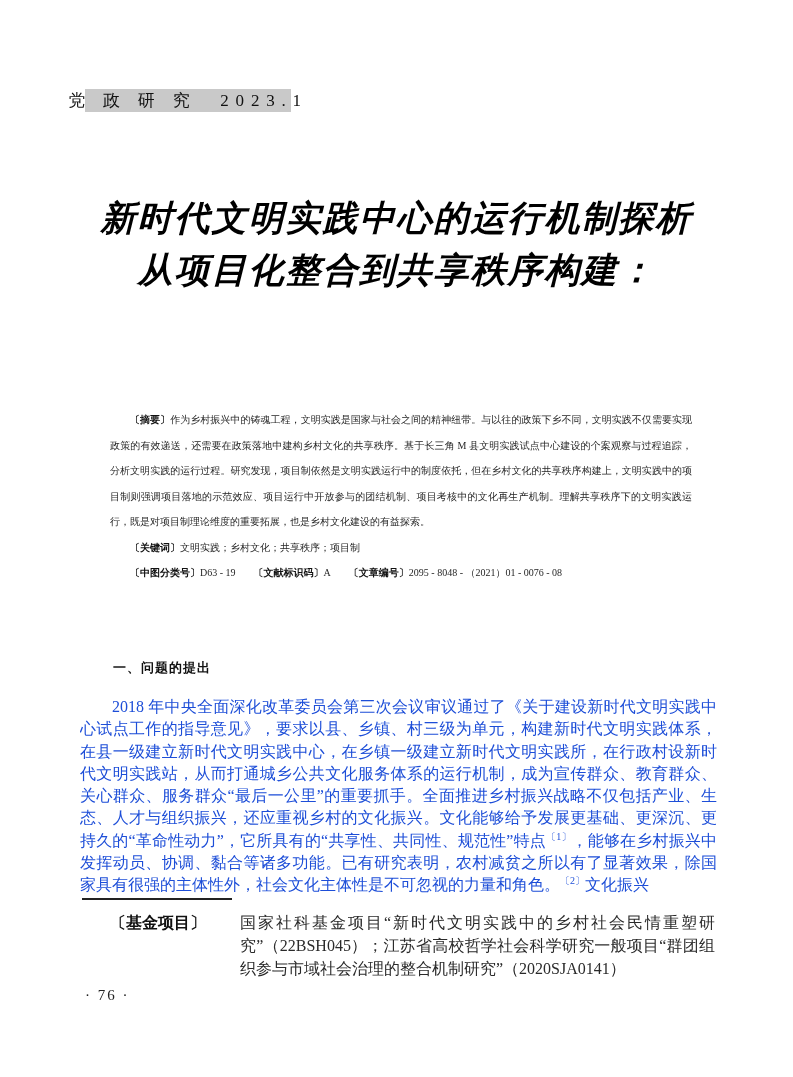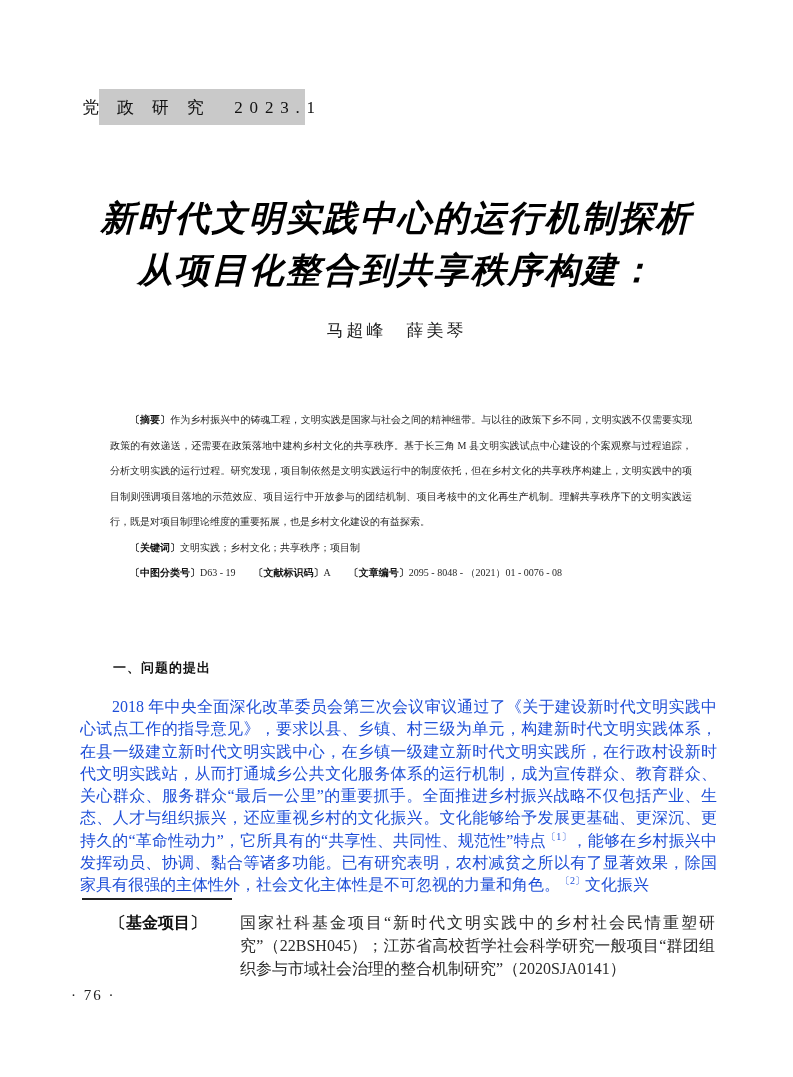--- a/index.html
+++ b/index.html
@@ -10,28 +10,27 @@
     margin: 0 auto;
     background: #ffffff;
     font-family: "Liberation Serif", "DejaVu Serif", serif;
     color: #1c1c1c;
     overflow: hidden;
   }
   
   .journal-box {
     position: absolute;
     left: 85px; top: 89px;
-    width: 206px; height: 36px;
+    width: 206px; height: 23px;
     background: #c9c9c9;
     display: flex; align-items: center; justify-content: center;
     font-size: 17px;
     letter-spacing: 0.4em;
     color: #111;
     white-space: nowrap;
-    margin-left: 14px;
   }
   
   .title {
     position: absolute;
     left: 0; right: 0; top: 193px;
     text-align: center;
     font-size: 35px;
     line-height: 52px;
     font-weight: bold;
     font-style: italic;
@@ -110,41 +109,40 @@
   .footnote-item { display: flex; padding-left: 28px; }
   .fn-label {
     font-family: "Liberation Sans", "DejaVu Sans", sans-serif;
     font-weight: bold;
     white-space: nowrap;
     color: #111;
   }
   .fn-text { flex: 1; text-align: justify; padding-left: 2px; margin-left: 32px; }
   .page-number {
     position: absolute;
-    left: 71px; top: 987px;
+    left: 85px; top: 987px;
     font-size: 15px;
     color: #222;
     letter-spacing: 2px;
   }
 </style>
 </head>
 <body>
 
 <div class="page">
 
   <div class="journal-box">
     <span>党 政 研 究　2023.1</span>
   </div>
 
   <div class="title">
     <div>新时代文明实践中心的运行机制探析</div>
     <div>从项目化整合到共享秩序构建：</div>
   </div>
 
-  <div class="authors">马超峰　薛美琴</div>
 
   <div class="meta-block">
     <p><span class="label">〔摘要〕</span><span>作为乡村振兴中的铸魂工程，文明实践是国家与社会之间的精神纽带。与以往的政策下乡不同，文明实践不仅需要实现政策的有效递送，还需要在政策落地中建构乡村文化的共享秩序。基于长三角 M 县文明实践试点中心建设的个案观察与过程追踪，分析文明实践的运行过程。研究发现，项目制依然是文明实践运行中的制度依托，但在乡村文化的共享秩序构建上，文明实践中的项目制则强调项目落地的示范效应、项目运行中开放参与的团结机制、项目考核中的文化再生产机制。理解共享秩序下的文明实践运行，既是对项目制理论维度的重要拓展，也是乡村文化建设的有益探索。</span></p>
     <p class="kw-row"><span class="label">〔关键词〕</span><span>文明实践；乡村文化；共享秩序；项目制</span></p>
     <p class="clc-row"><span class="label">〔中图分类号〕</span><span class="clc-val">D63 - 19</span><span class="label">〔文献标识码〕</span><span class="clc-val">A</span><span class="label">〔文章编号〕</span><span class="clc-val">2095 - 8048 - （2021）01 - 0076 - 08</span></p>
   </div>
 
   <div class="section-heading">一、问题的提出</div>
 
   <div class="body-para"><span>2018 年中央全面深化改革委员会第三次会议审议通过了《关于建设新时代文明实践中心试点工作的指导意见》，要求以县、乡镇、村三级为单元，构建新时代文明实践体系，在县一级建立新时代文明实践中心，在乡镇一级建立新时代文明实践所，在行政村设新时代文明实践站，从而打通城乡公共文化服务体系的运行机制，成为宣传群众、教育群众、关心群众、服务群众“最后一公里”的重要抓手。全面推进乡村振兴战略不仅包括产业、生态、人才与组织振兴，还应重视乡村的文化振兴。文化能够给予发展更基础、更深沉、更持久的“革命性动力”，它所具有的“共享性、共同性、规范性”特点</span><sup>〔1〕</sup><span>，能够在乡村振兴中发挥动员、协调、黏合等诸多功能。已有研究表明，农村减贫之所以有了显著效果，除国家具有很强的主体性外，社会文化主体性是不可忽视的力量和角色。</span><sup>〔2〕</sup><span>文化振兴</span></div>

